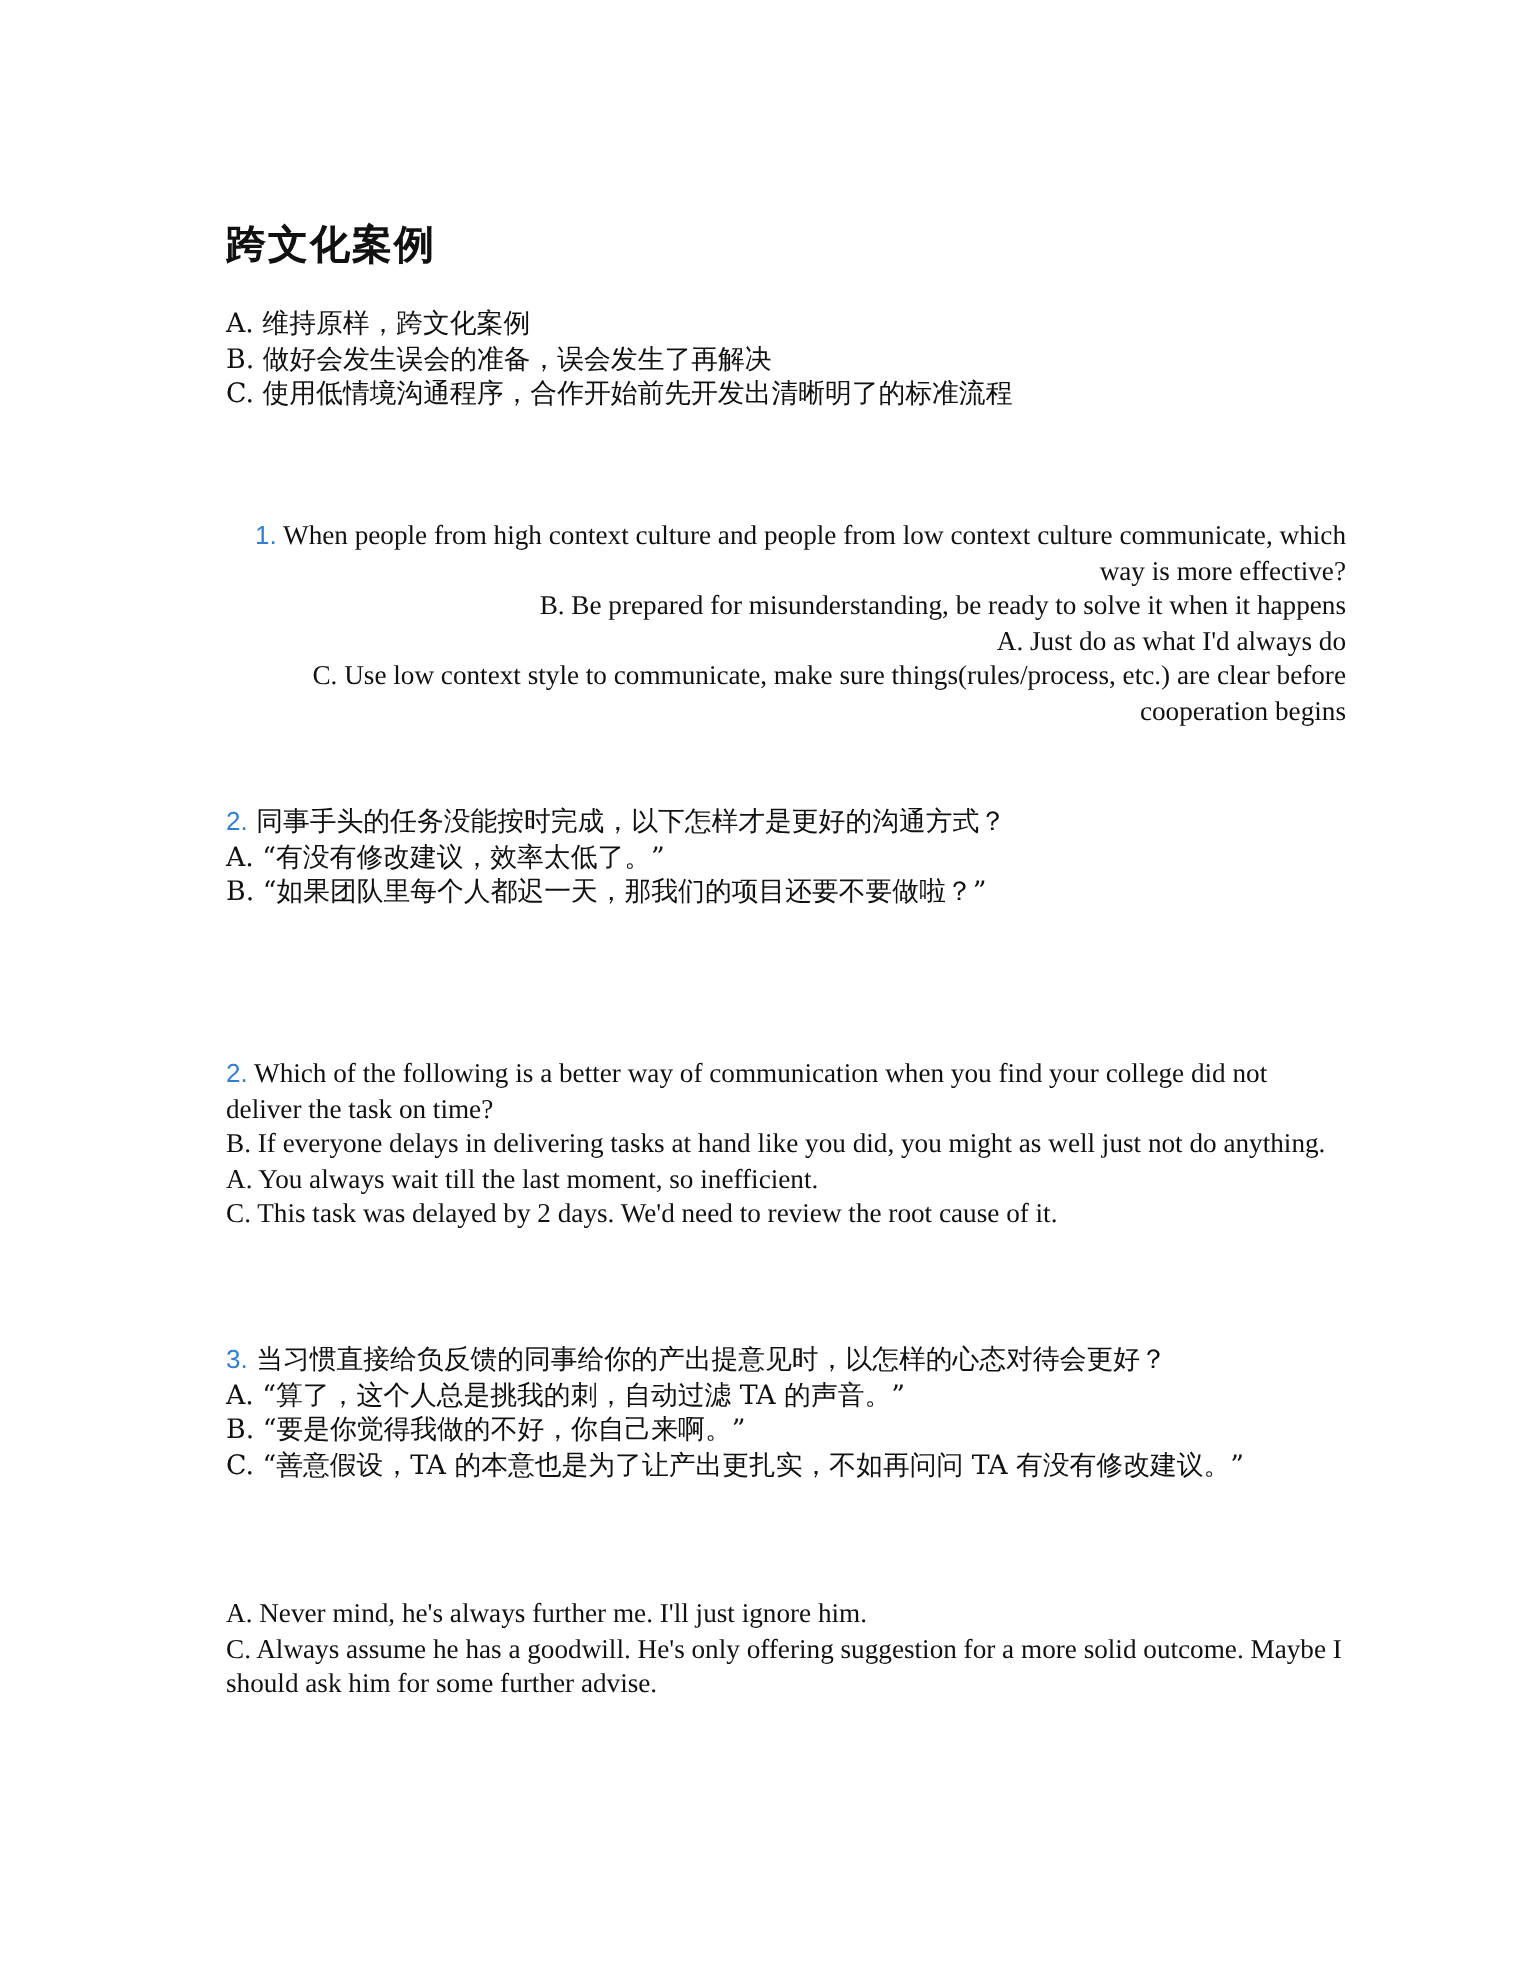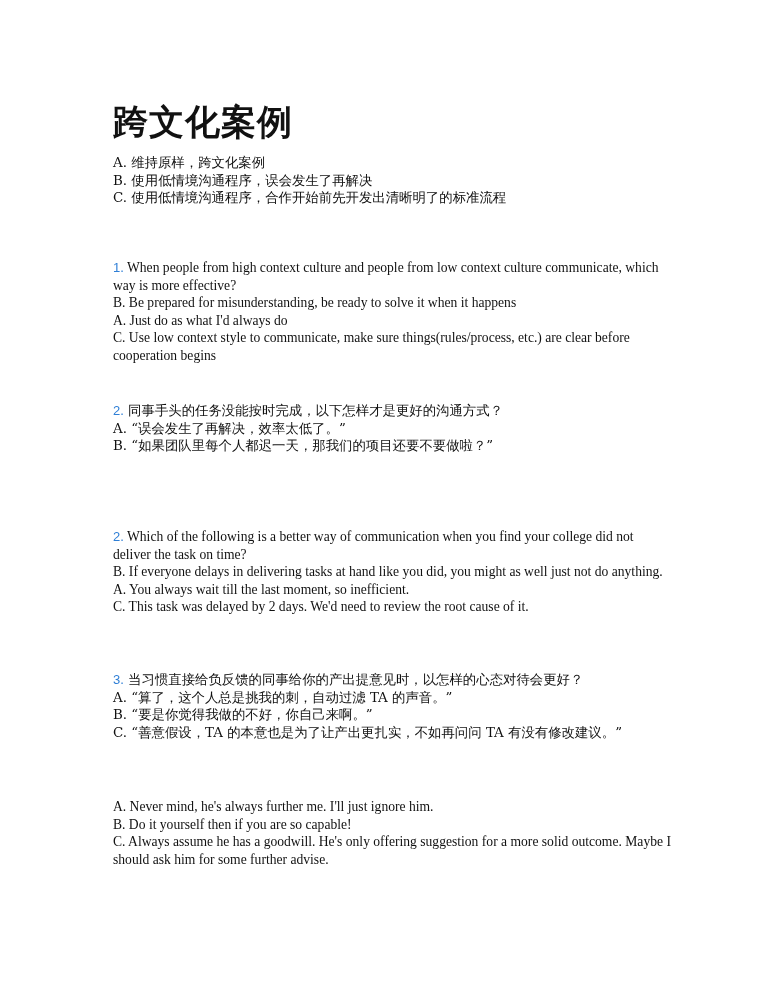--- a/index.html
+++ b/index.html
@@ -21,21 +21,21 @@
       top: 0;
       width: 560px;
     }
     .title {
       position: absolute;
       top: 100px;
       left: 0;
       margin: 0;
       font-family: "DejaVu Sans", "Liberation Sans", sans-serif;
       font-weight: bold;
-      font-size: 35px;
+      font-size: 20px;
       line-height: 44px;
       letter-spacing: 1px;
       color: #111111;
       white-space: nowrap;
     }
     .block {
       position: absolute;
       left: 0;
       width: 560px;
       font-size: 13.6px;
@@ -59,50 +59,49 @@
   </style>
 </head>
 <body>
 
 <div class="page">
 
   <h1 class="title">跨文化案例</h1>
 
   <div class="block zh" style="top:154px;">
     <p>A. 维持原样，跨文化案例</p>
-    <p>B. 使用低情境沟通程序，误会发生了再解决</p>
+    <p>B. 做好会发生误会的准备，误会发生了再解决</p>
     <p>C. 使用低情境沟通程序，合作开始前先开发出清晰明了的标准流程</p>
   </div>
 
-  <div class="block en" style="top:259px;">
+  <div class="block en" style="top:259px;text-align:right;">
     <p><span class="qnum">1.</span><span> When people from high context culture and people from low context culture communicate, which way is more effective?</span></p>
     <p>B. Be prepared for misunderstanding, be ready to solve it when it happens</p>
     <p>A. Just do as what I'd always do</p>
     <p>C. Use low context style to communicate, make sure things(rules/process, etc.) are clear before cooperation begins</p>
   </div>
 
   <div class="block zh" style="top:402px;">
     <p><span class="qnum">2.</span><span> 同事手头的任务没能按时完成，以下怎样才是更好的沟通方式？</span></p>
-    <p>A. “误会发生了再解决，效率太低了。”</p>
+    <p>A. “有没有修改建议，效率太低了。”</p>
     <p>B. “如果团队里每个人都迟一天，那我们的项目还要不要做啦？”</p>
   </div>
 
   <div class="block en" style="top:528px;">
     <p><span class="qnum">2.</span><span> Which of the following is a better way of communication when you find your college did not deliver the task on time?</span></p>
     <p>B. If everyone delays in delivering tasks at hand like you did, you might as well just not do anything.</p>
     <p>A. You always wait till the last moment, so inefficient.</p>
     <p>C. This task was delayed by 2 days. We'd need to review the root cause of it.</p>
   </div>
 
   <div class="block zh" style="top:671px;">
     <p><span class="qnum">3.</span><span> 当习惯直接给负反馈的同事给你的产出提意见时，以怎样的心态对待会更好？</span></p>
     <p>A. “算了，这个人总是挑我的刺，自动过滤 TA 的声音。”</p>
     <p>B. “要是你觉得我做的不好，你自己来啊。”</p>
     <p>C. “善意假设，TA 的本意也是为了让产出更扎实，不如再问问 TA 有没有修改建议。”</p>
   </div>
 
   <div class="block en" style="top:798px;">
     <p>A. Never mind, he's always further me. I'll just ignore him.</p>
-    <p>B. Do it yourself then if you are so capable!</p>
     <p>C. Always assume he has a goodwill. He's only offering suggestion for a more solid outcome. Maybe I should ask him for some further advise.</p>
   </div>
 
 </div>
 
 </body></html>

